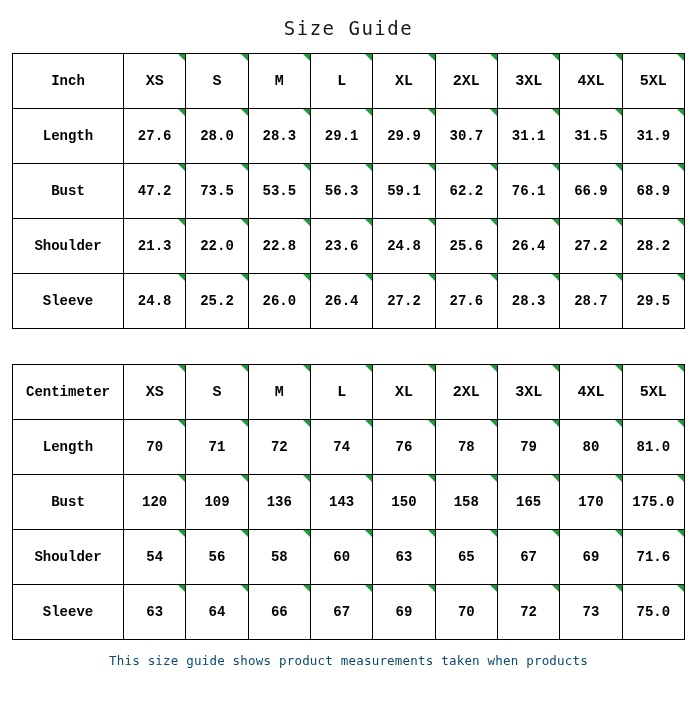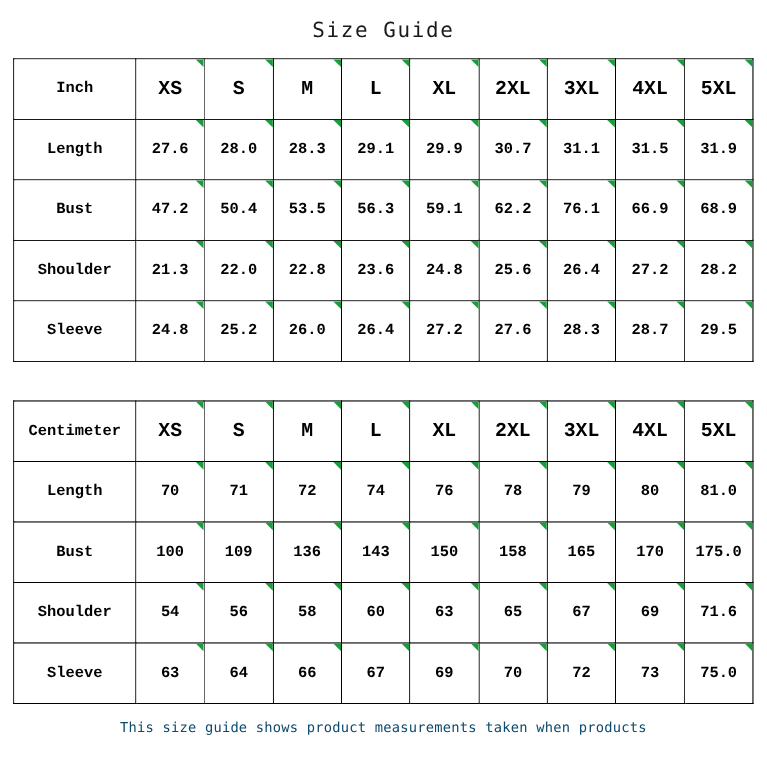--- a/index.html
+++ b/index.html
@@ -50,21 +50,21 @@
   table.size-table td.data, table.size-table th.data {
     font-weight: bold;
   }
   table.size-table .rowhead {
     font-weight: bold;
     font-size: 14px;
     width: 110px;
   }
   table.size-table .colhead {
     font-weight: bold;
-    font-size: 18px;
+    font-size: 15px;
   }
   
   .corner::after {
     content: "";
     position: absolute;
     top: 0;
     right: 0;
     width: 0;
     height: 0;
     border-top: 7px solid #1a9c3c;
@@ -112,21 +112,21 @@
         <td class="data corner">29.1</td>
         <td class="data corner">29.9</td>
         <td class="data corner">30.7</td>
         <td class="data corner">31.1</td>
         <td class="data corner">31.5</td>
         <td class="data corner">31.9</td>
       </tr>
       <tr>
         <td class="rowhead">Bust</td>
         <td class="data corner">47.2</td>
-        <td class="data corner">50.4</td>
+        <td class="data corner">73.5</td>
         <td class="data corner">53.5</td>
         <td class="data corner">56.3</td>
         <td class="data corner">59.1</td>
         <td class="data corner">62.2</td>
         <td class="data corner">76.1</td>
         <td class="data corner">66.9</td>
         <td class="data corner">68.9</td>
       </tr>
       <tr>
         <td class="rowhead">Shoulder</td>
@@ -178,21 +178,21 @@
         <td class="data corner">72</td>
         <td class="data corner">74</td>
         <td class="data corner">76</td>
         <td class="data corner">78</td>
         <td class="data corner">79</td>
         <td class="data corner">80</td>
         <td class="data corner">81.0</td>
       </tr>
       <tr>
         <td class="rowhead">Bust</td>
-        <td class="data corner">100</td>
+        <td class="data corner">120</td>
         <td class="data corner">109</td>
         <td class="data corner">136</td>
         <td class="data corner">143</td>
         <td class="data corner">150</td>
         <td class="data corner">158</td>
         <td class="data corner">165</td>
         <td class="data corner">170</td>
         <td class="data corner">175.0</td>
       </tr>
       <tr>

